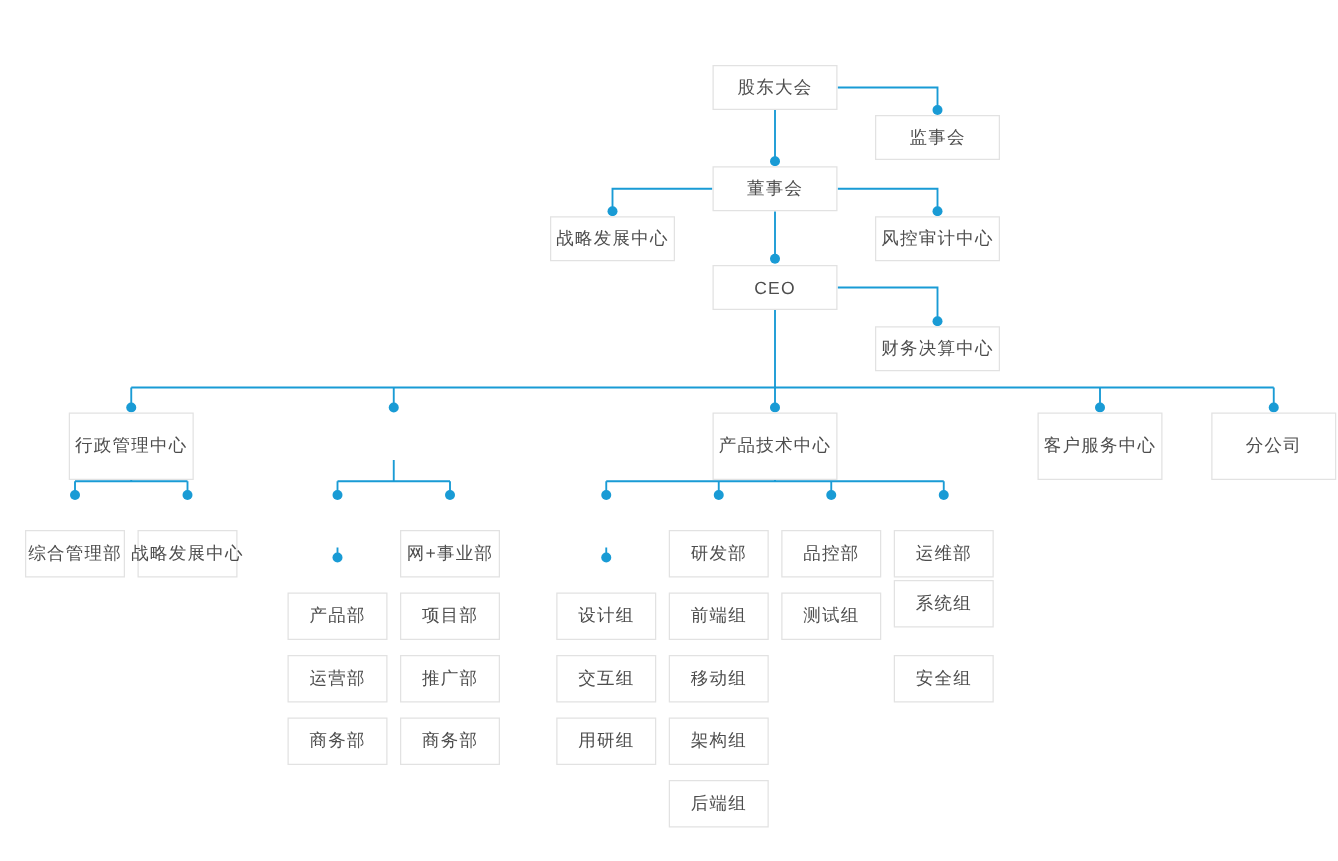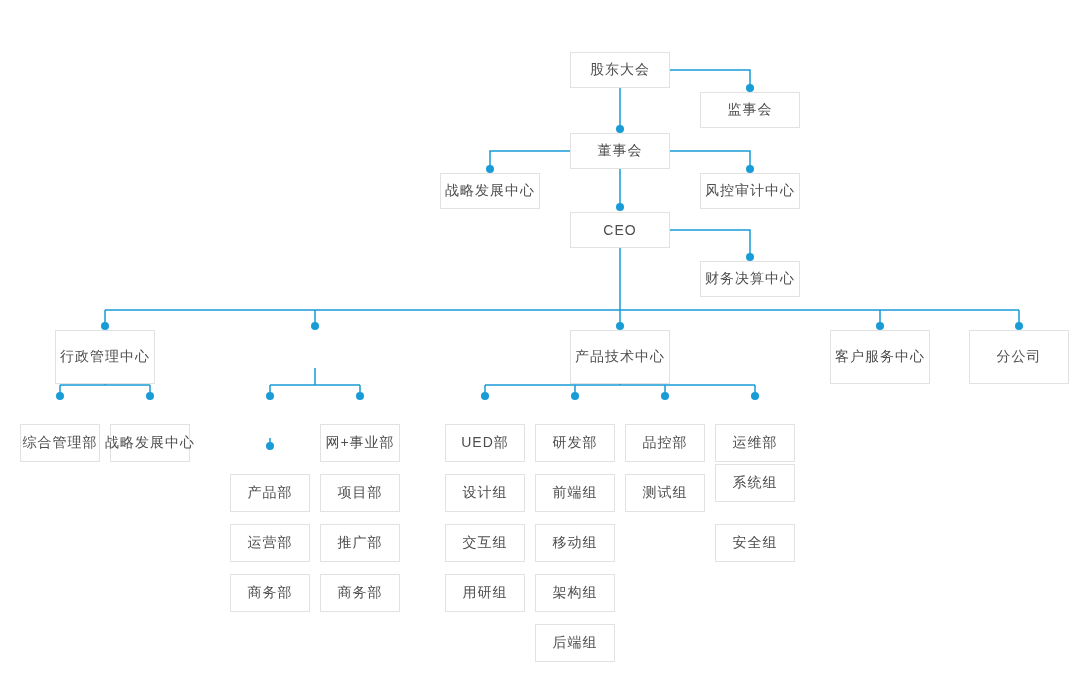--- a/index.html
+++ b/index.html
@@ -110,21 +110,20 @@
   <div class="node n-sm" style="left:110px;top:400px">战略发展中心</div>
 
   <div class="node n-sm" style="left:320px;top:400px">网+事业部</div>
   <div class="node n-sm" style="left:230px;top:450px">产品部</div>
   <div class="node n-sm" style="left:320px;top:450px">项目部</div>
   <div class="node n-sm" style="left:230px;top:500px">运营部</div>
   <div class="node n-sm" style="left:320px;top:500px">推广部</div>
   <div class="node n-sm" style="left:230px;top:550px">商务部</div>
   <div class="node n-sm" style="left:320px;top:550px">商务部</div>
 
-  <div class="node n-sm" style="left:445px;top:400px">UED部</div>
   <div class="node n-sm" style="left:535px;top:400px">研发部</div>
   <div class="node n-sm" style="left:625px;top:400px">品控部</div>
   <div class="node n-sm" style="left:715px;top:400px">运维部</div>
   <div class="node n-sm" style="left:445px;top:450px">设计组</div>
   <div class="node n-sm" style="left:535px;top:450px">前端组</div>
   <div class="node n-sm" style="left:625px;top:450px">测试组</div>
   <div class="node n-sm" style="left:715px;top:440px">系统组</div>
   <div class="node n-sm" style="left:445px;top:500px">交互组</div>
   <div class="node n-sm" style="left:535px;top:500px">移动组</div>
   <div class="node n-sm" style="left:715px;top:500px">安全组</div>

